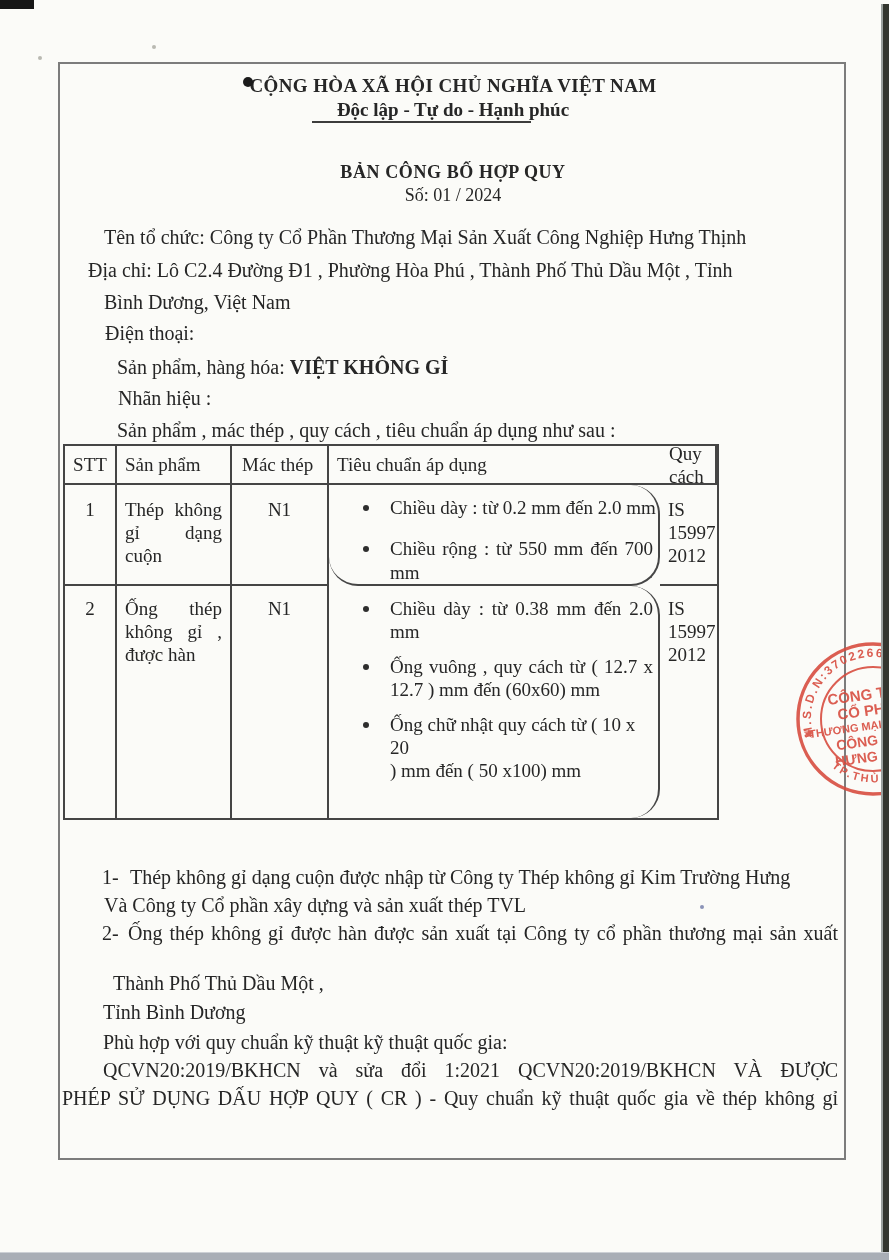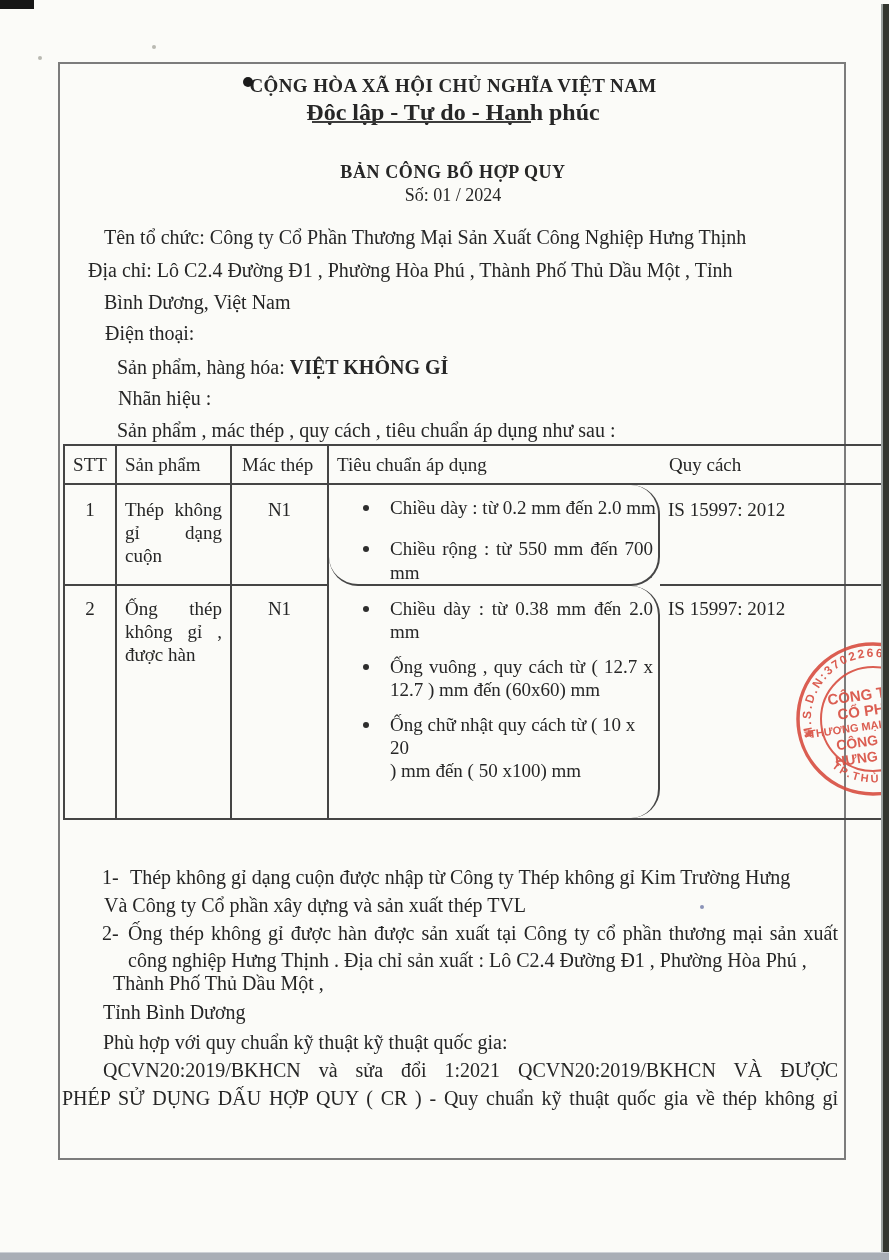--- a/index.html
+++ b/index.html
@@ -4,33 +4,33 @@
 <style>
   html,body{margin:0;padding:0;background:#e8e8e8;}
   #page{position:relative;width:889px;height:1260px;background:#fbfbf8;overflow:hidden;
         font-family:"Liberation Serif","DejaVu Serif",serif;color:#262626;}
   .abs{position:absolute;}
   .ctr{left:58px;width:790px;text-align:center;}
   .b{font-weight:bold;}
 
   
   #motto1{top:75px;font-size:19px;font-weight:bold;letter-spacing:.4px;}
-  #motto2{top:99px;font-size:24px;font-weight:bold;}
+  #motto2{top:99px;font-size:19px;font-weight:bold;}
   #motto-underline{left:312px;top:121px;width:219px;height:2px;background:#3c3c3c;}
   #doc-title{top:162px;font-size:18px;font-weight:bold;letter-spacing:.6px;}
   #doc-number{top:185px;font-size:18px;}
 
   
   .info-line{font-size:20px;white-space:nowrap;}
 
   
   #page-border{left:58px;top:62px;width:788px;height:1098px;border:2px solid #7c7c7c;box-sizing:border-box;}
 
   
-  #spec-table{left:63px;top:444px;width:826px;border:2px solid #454545;box-sizing:border-box;
+  #spec-table{left:63px;top:444px;width:656px;border:2px solid #454545;box-sizing:border-box;
               display:grid;grid-template-columns:52px 115px 97px 331px 1fr;
               grid-template-rows:39px 101px 232px;font-size:19px;line-height:23px;}
   #spec-table .cell{border-right:2px solid #454545;border-bottom:2px solid #454545;box-sizing:border-box;
                     padding:10px 8px 0 8px;overflow:hidden;}
   #spec-table .cell.lastcol{border-right:none;}
   #spec-table .cell.lastrow{border-bottom:none;}
   #spec-table .hcell{display:flex;align-items:center;padding-top:0;}
   #spec-table .c-center{justify-content:center;text-align:center;}
   #spec-table .v-center{text-align:center;}
   .sp-lines div{text-align:justify;}
@@ -150,21 +150,20 @@
         </div>
     </div>
     <div class="cell lastcol lastrow row2" style="padding-top:11px;">IS 15997: 2012</div>
   </div>
 
   <div class="abs note-line" style="left:102px;top:866px;">1-</div>
   <div class="abs note-line" style="left:130px;top:866px;">Thép không gỉ dạng cuộn được nhập từ Công ty Thép không gỉ Kim Trường Hưng</div>
   <div class="abs note-line" style="left:104px;top:894px;">Và Công ty Cổ phần xây dựng và sản xuất thép TVL</div>
   <div class="abs note-line" style="left:102px;top:922px;">2-</div>
   <div class="abs note-line jl" style="left:128px;top:922px;width:710px;">Ống thép không gỉ được hàn được sản xuất tại Công ty cổ phần thương mại sản xuất</div>
-  <div class="abs note-line" style="left:128px;top:949px;">công nghiệp Hưng Thịnh . Địa chỉ sản xuất : Lô C2.4 Đường Đ1 , Phường Hòa Phú ,</div>
   <div class="abs note-line" style="left:113px;top:972px;">Thành Phố Thủ Dầu Một ,</div>
   <div class="abs note-line" style="left:103px;top:1001px;">Tỉnh Bình Dương</div>
   <div class="abs note-line" style="left:103px;top:1031px;">Phù hợp với quy chuẩn kỹ thuật kỹ thuật quốc gia:</div>
   <div class="abs note-line jl" style="left:103px;top:1059px;width:735px;">QCVN20:2019/BKHCN và sửa đổi 1:2021 QCVN20:2019/BKHCN VÀ ĐƯỢC</div>
   <div class="abs note-line jl" style="left:62px;top:1087px;width:776px;">PHÉP SỬ DỤNG DẤU HỢP QUY ( CR ) -  Quy chuẩn kỹ thuật quốc gia về thép không gỉ</div>
 
   <svg id="stamp" class="abs" width="130" height="225" viewBox="0 0 130 225" font-family="Liberation Sans, DejaVu Sans, sans-serif">
     <g stroke="#d7493c" fill="none">
       <circle cx="100" cy="112" r="75" stroke-width="3.5"></circle>
       <circle cx="100" cy="112" r="52" stroke-width="2"></circle>

